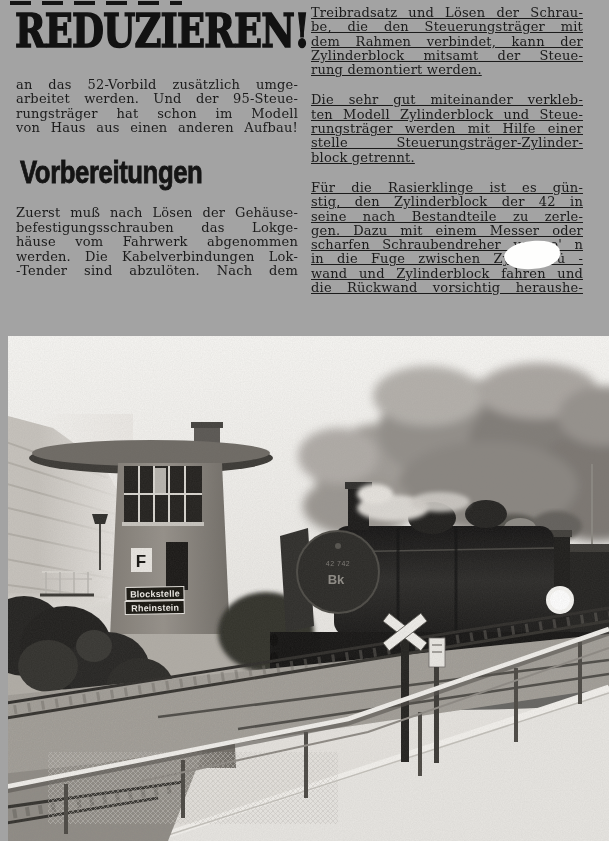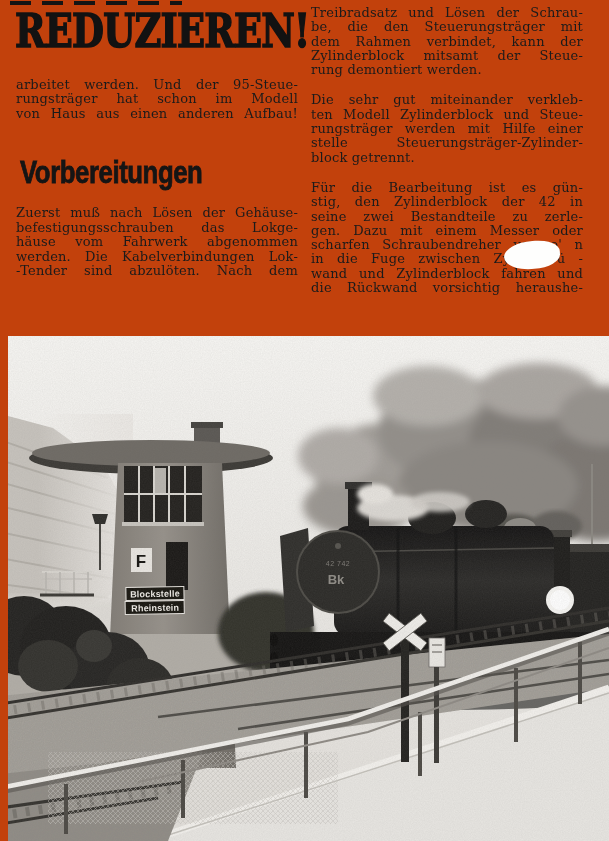--- a/index.html
+++ b/index.html
@@ -1,58 +1,59 @@
 <!DOCTYPE html>
 <html><head>
 <meta charset="utf-8">
 <style>
   html,body{margin:0;padding:0;}
   body{width:609px;height:841px;overflow:hidden;background:#fbfaf7;
        font-family:"DejaVu Serif", serif;color:#1b1b1b;position:relative;}
-  .page{position:absolute;inset:0;background:#c2410c;}
+  .page{position:absolute;inset:0;background:#a3a3a3;}
 
   
   .top-dashes{position:absolute;left:10px;top:1px;width:172px;height:4px;
     background:repeating-linear-gradient(90deg,#141414 0 21px,transparent 21px 32px);}
 
   .headline{position:absolute;left:15px;top:4px;font-family:"DejaVu Serif",serif;
     font-weight:bold;font-size:46px;letter-spacing:-1px;color:#121212;
     -webkit-text-stroke:1.6px #121212;transform:scaleX(0.80);transform-origin:left top;
     white-space:nowrap;}
 
   .subhead{position:absolute;left:20px;top:155px;font-family:"Liberation Sans",sans-serif;
     font-weight:bold;font-size:31px;letter-spacing:-0.5px;color:#151515;
     -webkit-text-stroke:0.8px #151515;transform:scaleX(0.83);transform-origin:left top;
     white-space:nowrap;}
 
   .col{position:absolute;font-size:13px;line-height:14.3px;letter-spacing:0.2px;}
   .col-left-1{left:16px;top:78px;width:282px;}
   .col-left-2{left:16px;top:206px;width:282px;line-height:14.6px;}
   .col-right{left:311px;top:6px;width:284px;}
-  .para{margin:0 12px 16px 0;}
+  .para{margin:0 12px 16px 0;text-decoration:underline;}
   .pline{text-align:justify;text-align-last:justify;white-space:nowrap;}
   .pline.last-flush{text-align-last:left;}
 
   
   .white-blob{position:absolute;left:504px;top:241px;width:56px;height:28px;
     background:#fefefd;border-radius:55% 45% 50% 50%;transform:rotate(-4deg);}
 
   .photo{position:absolute;left:8px;top:336px;width:601px;height:505px;}
   svg text{font-family:"Liberation Sans",sans-serif;}
 </style>
 </head>
 <body>
 
 <div class="page">
 
   <div class="top-dashes"></div>
 
   <div class="headline">REDUZIEREN!</div>
 
   <div class="col col-left-1">
+      <div class="pline">an das 52-Vorbild zusätzlich umge-</div>
       <div class="pline">arbeitet werden. Und der 95-Steue-</div>
       <div class="pline">rungsträger hat schon im Modell</div>
       <div class="pline">von Haus aus einen anderen Aufbau!</div>
     </div>
 
   <div class="subhead">Vorbereitungen</div>
 
   <div class="col col-left-2">
       <div class="pline">Zuerst muß nach Lösen der Gehäuse-</div>
       <div class="pline">befestigungsschrauben das Lokge-</div>
@@ -70,23 +71,23 @@
         <div class="pline last-flush">rung demontiert werden.</div>
       </div>
     <div class="para">
         <div class="pline">Die sehr gut miteinander verkleb-</div>
         <div class="pline">ten Modell Zylinderblock und Steue-</div>
         <div class="pline">rungsträger werden mit Hilfe einer</div>
         <div class="pline">stelle Steuerungsträger-Zylinder-</div>
         <div class="pline last-flush">block getrennt.</div>
       </div>
     <div class="para">
-        <div class="pline">Für die Bearbeitung ist es gün-</div>
+        <div class="pline">Für die Rasierklinge ist es gün-</div>
         <div class="pline">stig, den Zylinderblock der 42 in</div>
-        <div class="pline">seine zwei Bestandteile zu zerle-</div>
+        <div class="pline">seine nach Bestandteile zu zerle-</div>
         <div class="pline">gen. Dazu mit einem Messer oder</div>
         <div class="pline">scharfen Schraubendreher von o' n</div>
         <div class="pline">in die Fuge zwischen Zylinderrü -</div>
         <div class="pline">wand und Zylinderblock fahren und</div>
         <div class="pline">die Rückwand vorsichtig heraushe-</div>
       </div>
   </div>
 
   <div class="white-blob"></div>
 

